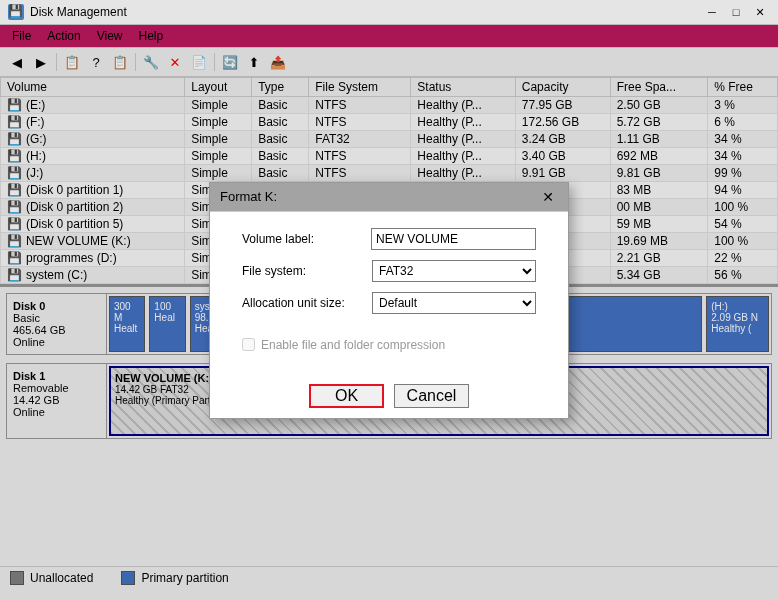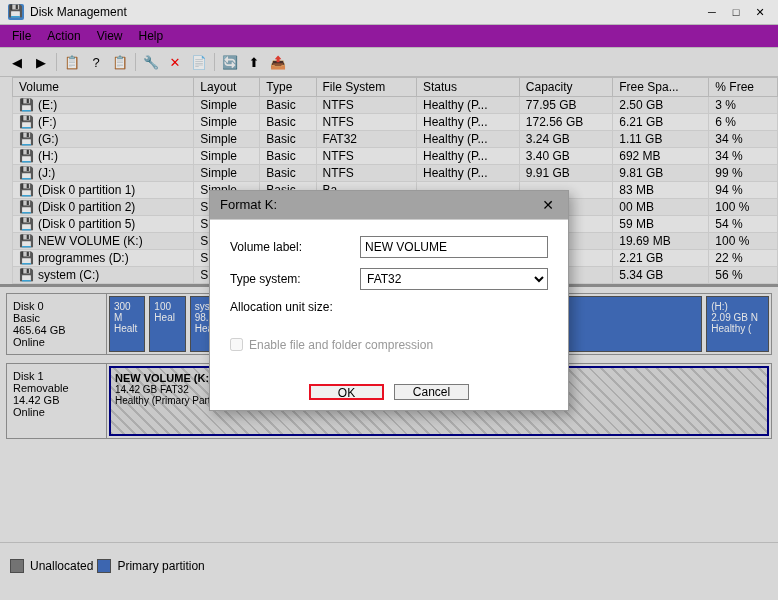--- a/index.html
+++ b/index.html
@@ -6,69 +6,69 @@
     body { font-family: 'Segoe UI', Tahoma, sans-serif; font-size: 12px; background: #f0f0f0; width: 778px; height: 600px; overflow: hidden; }
 
     
     .titlebar { background: #fff; border-bottom: 1px solid #ccc; display: flex; align-items: center; padding: 4px 8px; justify-content: space-between; }
     .titlebar-left { display: flex; align-items: center; gap: 6px; }
     .titlebar-icon { width: 16px; height: 16px; background: #4a90d9; border-radius: 2px; display: inline-block; }
     .titlebar-controls { display: flex; gap: 4px; }
     .titlebar-btn { width: 20px; height: 16px; border: none; background: none; cursor: pointer; font-size: 11px; display: flex; align-items: center; justify-content: center; }
 
     
-    .menubar { background: #a21caf; display: flex; padding: 2px 4px; border-bottom: 1px solid #ccc; }
+    .menubar { background: #be185d; display: flex; padding: 2px 4px; border-bottom: 1px solid #ccc; }
     .menubar-item { padding: 2px 8px; cursor: pointer; font-size: 12px; }
 
     
     .toolbar { background: #f0f0f0; display: flex; align-items: center; padding: 3px 6px; border-bottom: 1px solid #ccc; gap: 2px; }
     .toolbar-btn { width: 22px; height: 22px; border: 1px solid transparent; background: none; cursor: pointer; display: flex; align-items: center; justify-content: center; font-size: 13px; }
     .toolbar-sep { width: 1px; height: 18px; background: #ccc; margin: 0 2px; }
 
     
     .main-content { display: flex; flex-direction: column; height: calc(600px - 88px); }
     .disk-table-area { flex: 0 0 auto; overflow-y: auto; border-bottom: 3px solid #999; }
     table { width: 100%; border-collapse: collapse; }
     th { background: #f0f0f0; border: 1px solid #ccc; padding: 2px 6px; text-align: left; font-weight: normal; font-size: 12px; white-space: nowrap; }
     td { border: 1px solid #e0e0e0; padding: 1px 6px; font-size: 12px; white-space: nowrap; }
     tr:nth-child(even) td { background: #f9f9f9; }
 
     
     .disk-view-area { flex: 1; overflow-y: auto; padding: 6px; background: #f0f0f0; }
     .disk-row { display: flex; align-items: stretch; margin-bottom: 8px; border: 1px solid #999; }
     .disk-info { min-width: 100px; background: #f0f0f0; padding: 6px; border-right: 1px solid #999; font-size: 11px; }
-    .disk-info .disk-name { font-weight: normal; }
+    .disk-info .disk-name { font-weight: bold; }
     .disk-partitions { display: flex; flex: 1; }
     .partition { border: 1px solid #555; margin: 2px; padding: 4px; font-size: 10px; overflow: hidden; display: flex; flex-direction: column; }
     .partition.primary { background: #4472c4; color: white; }
     .partition.fat32 { background: repeating-linear-gradient(45deg, #c0c0c0 0px, #c0c0c0 2px, #e0e0e0 2px, #e0e0e0 8px); border: 2px solid #00008b; }
 
     
-    .legend { display: flex; align-items: center; padding: 16px 10px; background: #f0f0f0; border-top: 1px solid #ccc; gap: 4px; font-size: 12px; }
+    .legend { display: flex; align-items: center; padding: 4px 10px; background: #f0f0f0; border-top: 1px solid #ccc; gap: 28px; font-size: 12px; }
     .legend-item { display: flex; align-items: center; gap: 6px; }
     .legend-box { width: 14px; height: 14px; border: 1px solid #555; }
     .legend-box.unalloc { background: #808080; }
     .legend-box.primary { background: #4472c4; }
 
     
     .dialog-overlay { position: fixed; top: 0; left: 0; width: 778px; height: 600px; background: rgba(0,0,0,0.1); display: flex; align-items: center; justify-content: center; z-index: 100; }
     .dialog { background: white; border: 1px solid #999; box-shadow: 4px 4px 12px rgba(0,0,0,0.3); min-width: 320px; width: 360px; }
     .dialog-titlebar { background: #a3a3a3; border-bottom: 1px solid #ccc; padding: 6px 10px; display: flex; justify-content: space-between; align-items: center; font-size: 13px; }
     .dialog-close { background: none; border: none; cursor: pointer; font-size: 14px; padding: 0 4px; }
-    .dialog-body { padding: 16px 20px; }
+    .dialog-body { padding: 16px 32px; }
     .form-row { display: flex; align-items: center; margin-bottom: 10px; }
     .form-label { width: 130px; font-size: 12px; }
     .form-input { flex: 1; height: 22px; border: 1px solid #7a7a7a; padding: 0 4px; font-size: 12px; }
     .form-select { flex: 1; height: 22px; border: 1px solid #7a7a7a; font-size: 12px; padding: 0 2px; background: white; }
     .checkbox-row { display: flex; align-items: center; margin-bottom: 6px; }
     .checkbox-row input[type=checkbox] { margin-right: 6px; }
     .checkbox-row label { font-size: 12px; }
     .checkbox-wrapper { border: 2px solid #e81123; display: inline-flex; align-items: center; padding: 2px 4px; }
     .dialog-footer { display: flex; justify-content: center; padding: 10px 20px; gap: 10px; }
-    .btn { min-width: 75px; height: 16px; border: 1px solid #7a7a7a; background: #f0f0f0; cursor: pointer; font-size: 12px; }
+    .btn { min-width: 75px; height: 24px; border: 1px solid #7a7a7a; background: #f0f0f0; cursor: pointer; font-size: 16px; }
     .btn.ok-btn { border: 2px solid #e81123; background: #f0f0f0; }
     .disabled-text { color: #999; font-size: 12px; }
   </style>
 </head>
 <body>
 
 <div class="titlebar">
   <div class="titlebar-left">
     <span class="titlebar-icon">💾</span>
     <span>Disk Management</span>
@@ -99,21 +99,21 @@
   <button class="toolbar-btn" style="color:red">✕</button>
   <button class="toolbar-btn">📄</button>
   <div class="toolbar-sep"></div>
   <button class="toolbar-btn">🔄</button>
   <button class="toolbar-btn">⬆</button>
   <button class="toolbar-btn">📤</button>
 </div>
 
 <div class="main-content">
 
-  <div class="disk-table-area" style="max-height:220px;padding-left:12px;">
+  <div class="disk-table-area" style="max-height:220px;">
     <table>
       <thead>
         <tr>
           <th>Volume</th>
           <th>Layout</th>
           <th>Type</th>
           <th>File System</th>
           <th>Status</th>
           <th>Capacity</th>
           <th>Free Spa...</th>
@@ -131,21 +131,21 @@
             <td>2.50 GB</td>
             <td>3 %</td>
           </tr>
           <tr>
             <td><span style="margin-right:4px;">💾</span>(F:)</td>
             <td>Simple</td>
             <td>Basic</td>
             <td>NTFS</td>
             <td>Healthy (P...</td>
             <td>172.56 GB</td>
-            <td>6.21 GB</td>
+            <td>5.72 GB</td>
             <td>6 %</td>
           </tr>
           <tr>
             <td><span style="margin-right:4px;">💾</span>(G:)</td>
             <td>Simple</td>
             <td>Basic</td>
             <td>FAT32</td>
             <td>Healthy (P...</td>
             <td>3.24 GB</td>
             <td>1.11 GB</td>
@@ -310,29 +310,36 @@
     <div class="dialog-titlebar">
       <span>Format K:</span>
       <button class="dialog-close">✕</button>
     </div>
     <div class="dialog-body">
       <div class="form-row">
         <span class="form-label">Volume label:</span>
         <input class="form-input" type="text" value="NEW VOLUME" style="">
       </div>
       <div class="form-row">
-        <span class="form-label">Type system:</span>
+        <span class="form-label">File system:</span>
         <select class="form-select">
           <option>FAT32</option>
           <option>NTFS</option>
           <option>exFAT</option>
         </select>
       </div>
       <div class="form-row">
         <span class="form-label">Allocation unit size:</span>
+        <select class="form-select">
+          <option>Default</option>
+          <option>512</option>
+          <option>1024</option>
+          <option>2048</option>
+          <option>4096</option>
+        </select>
       </div>
       <div style="height:10px"></div>
       <div class="checkbox-row" style="margin-top:4px;">
         <input type="checkbox" id="compression" disabled="" style="">
         <label for="compression" class="disabled-text">Enable file and folder compression</label>
       </div>
     </div>
     <div class="dialog-footer">
       <button class="btn ok-btn">OK</button>
       <button class="btn">Cancel</button>

